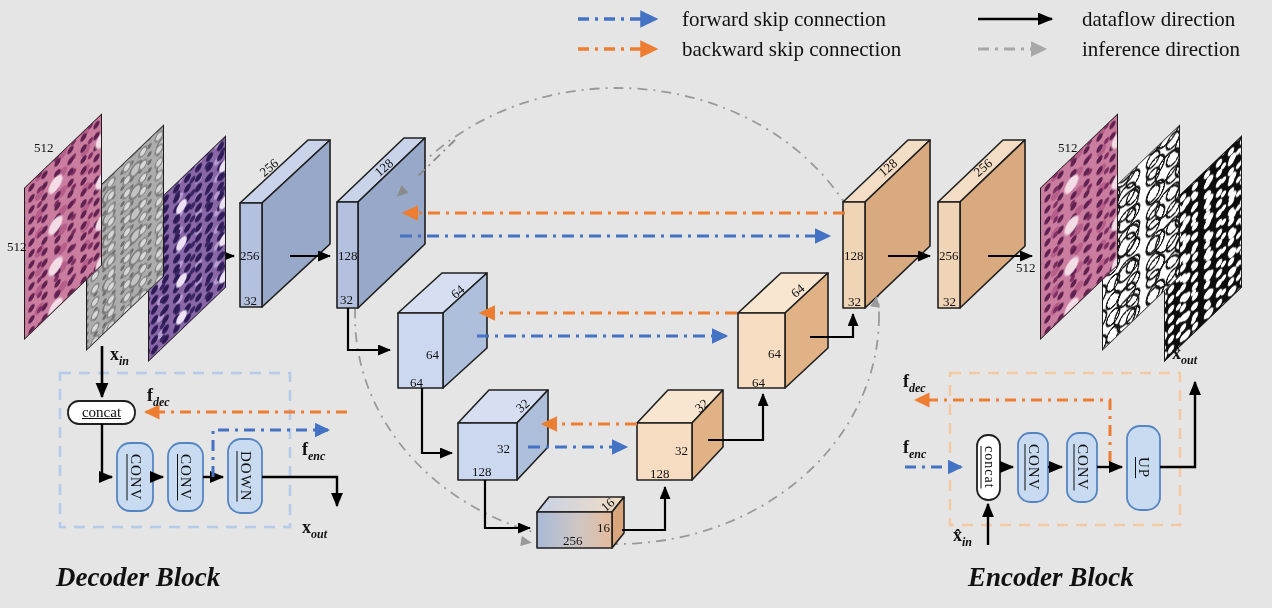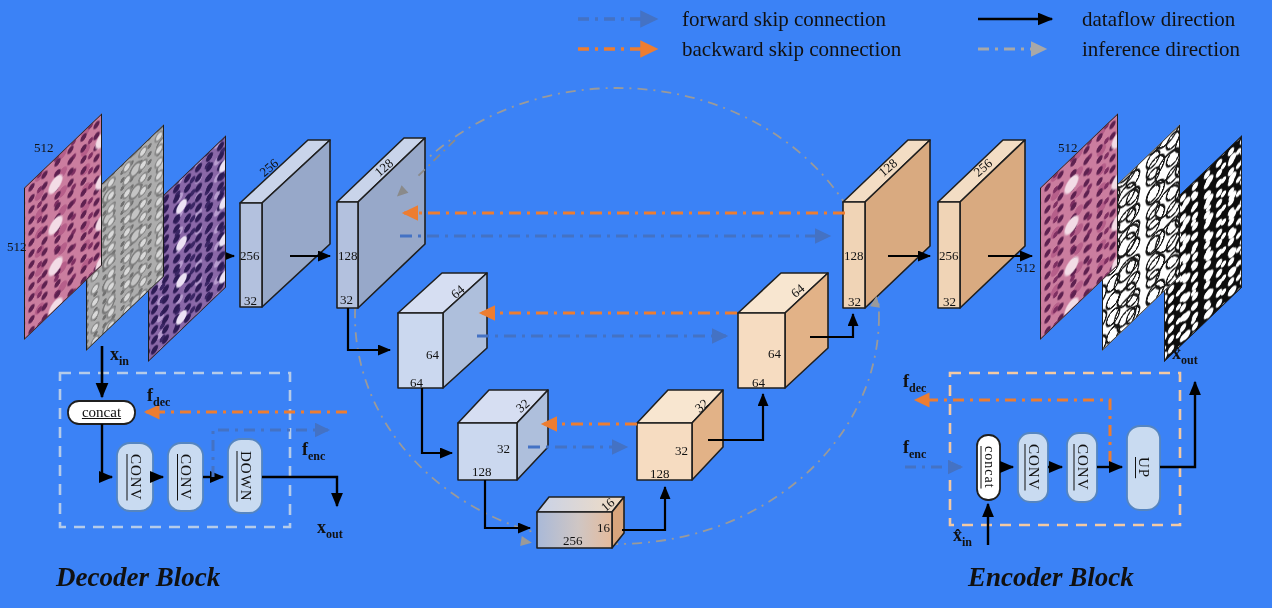--- a/index.html
+++ b/index.html
@@ -1,16 +1,16 @@
 <!DOCTYPE html>
 <html><head>
 <meta charset="utf-8">
 <style>
   html,body{margin:0;padding:0;background:#fff;}
-  #canvas{position:relative;width:1272px;height:608px;background:#3b82f6;overflow:hidden;
+  #canvas{position:relative;width:1272px;height:608px;background:#e5e5e5;overflow:hidden;
           font-family:"Liberation Serif",serif;color:#111;}
   #geom{position:absolute;left:0;top:0;z-index:1;}
   
   .img{position:absolute;width:78px;height:152px;transform:skewY(-43.8deg);
        transform-origin:0 0;border:1.6px solid #1c1c1c;box-sizing:border-box;}
   .img-pink{background-color:#cb7d9f;background-image:
       radial-gradient(circle,#f3dce6 0 6px,rgba(243,220,230,0) 8px),
       radial-gradient(circle,#5e2150 0 2.6px,rgba(94,33,80,0) 3.6px),
       radial-gradient(circle,#7e2f62 0 2.2px,rgba(126,47,98,0) 3px),
       radial-gradient(circle,#b65f8a 0 4px,rgba(182,95,138,0) 5px);
@@ -40,21 +40,21 @@
       radial-gradient(circle,#fff 0 2.2px,rgba(255,255,255,0) 3px),
       radial-gradient(circle,#fff 0 3.4px,rgba(255,255,255,0) 4.4px);
       background-size:12px 10px,15px 14px,23px 19px;
       background-position:0 0,6px 5px,10px 3px;}
   
   .lbl{position:absolute;white-space:nowrap;z-index:20;}
   .legend-t{font-size:21px;line-height:24px;}
   .dim{font-size:13px;line-height:15px;}
   .rot{transform:rotate(-40deg);}
   .math{font-size:18px;line-height:19px;font-weight:700;}
-  .math sub{font-size:12px;font-weight:700;}
+  .math sub{font-size:12px;font-style:italic;font-weight:700;}
   .optext{font-size:15px;}
   .vbox{position:absolute;display:flex;align-items:center;justify-content:center;z-index:20;text-decoration:underline;}
   .vtext{writing-mode:vertical-rl;text-orientation:mixed;font-size:15px;letter-spacing:1px;}
   .hcenter{display:flex;align-items:center;justify-content:center;}
   .title{font-size:27px;font-weight:700;font-style:italic;}
 </style>
 </head>
 <body>
 
 <div id="canvas">
@@ -250,21 +250,21 @@
 <div class="lbl dim rot" style="left:878px;top:160px">128</div>
 <div class="lbl dim" style="left:844px;top:248px">128</div>
 <div class="lbl dim" style="left:848px;top:294px">32</div>
 <div class="lbl dim rot" style="left:973px;top:160px">256</div>
 <div class="lbl dim" style="left:939px;top:248px">256</div>
 <div class="lbl dim" style="left:943px;top:294px">32</div>
 
 <div class="lbl math" style="left:110px;top:345px"><span>x</span><sub>in</sub></div>
 <div class="lbl math" style="left:147px;top:386px"><span>f</span><sub>dec</sub></div>
 <div class="lbl math" style="left:302px;top:440px"><span>f</span><sub>enc</sub></div>
-<div class="lbl math" style="left:317px;top:518px"><span>x</span><sub>out</sub></div>
+<div class="lbl math" style="left:302px;top:518px"><span>x</span><sub>out</sub></div>
 <div class="vbox hcenter optext" style="left:68px;top:401px;width:67px;height:23px">concat</div>
 <div class="vbox" style="left:117px;top:443px;width:36px;height:68px">
       <span class="vtext">CONV</span>
     </div>
 <div class="vbox" style="left:168px;top:443px;width:35px;height:68px">
       <span class="vtext">CONV</span>
     </div>
 <div class="vbox" style="left:228px;top:439px;width:34px;height:74px">
       <span class="vtext">DOWN</span>
     </div>

